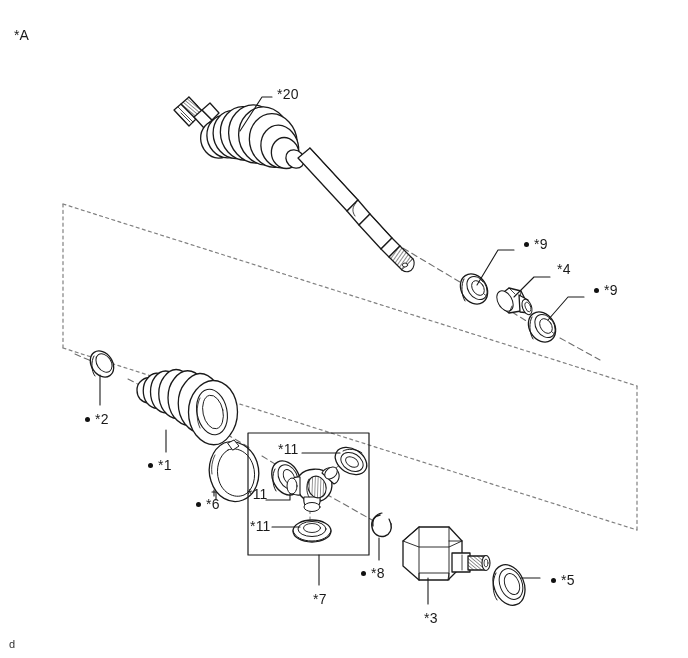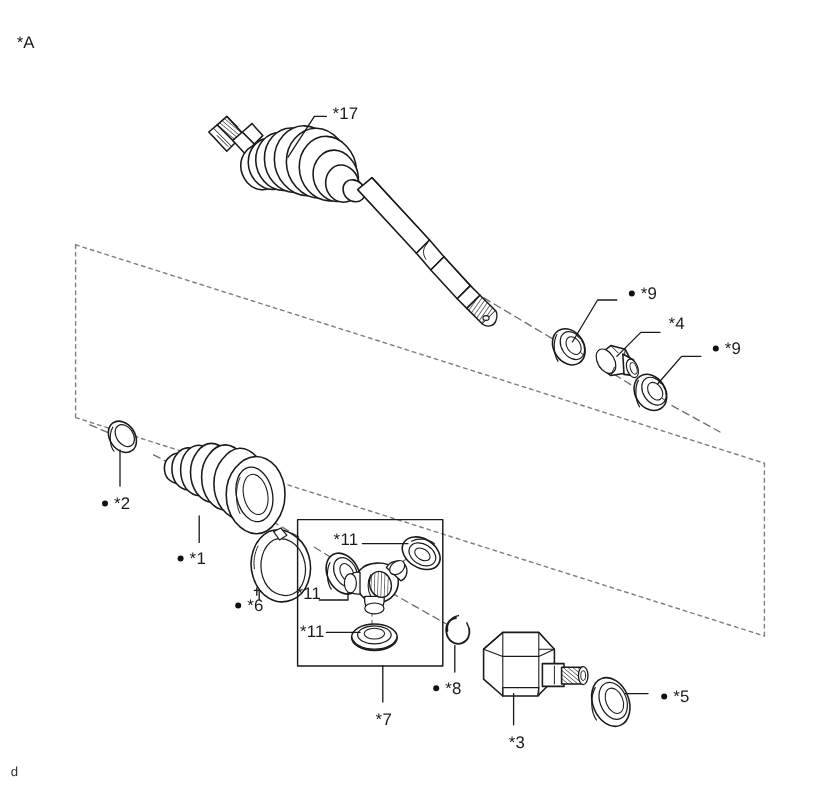--- a/index.html
+++ b/index.html
@@ -394,21 +394,21 @@
     <span class="bullet"></span>
     <span>*9</span>
   </div>
 
   <div class="callout with-dot" style="left:594px; top:283px;">
     <span class="bullet"></span>
     <span>*9</span>
   </div>
 
   <div class="callout" style="left:277px; top:87px;">
-    <span>*17</span>
+    <span>*20</span>
   </div>
 
   <div class="callout" style="left:278px; top:442px;">
     <span>*11</span>
   </div>
 
   <div class="callout" style="left:247px; top:487px;">
     <span>*11</span>
   </div>
 

